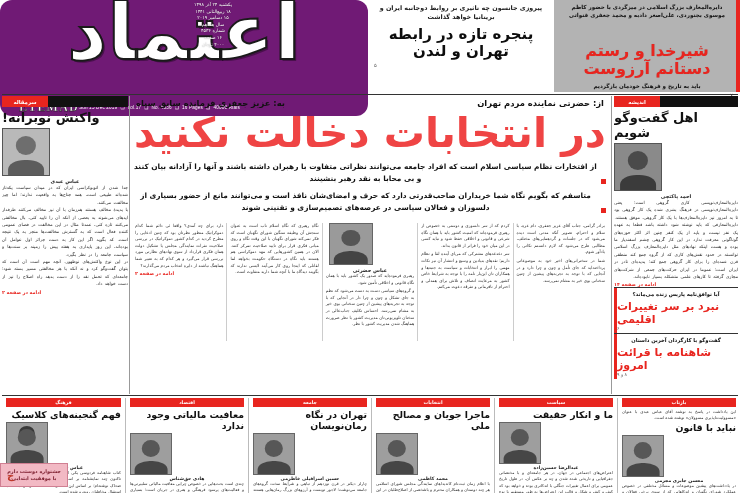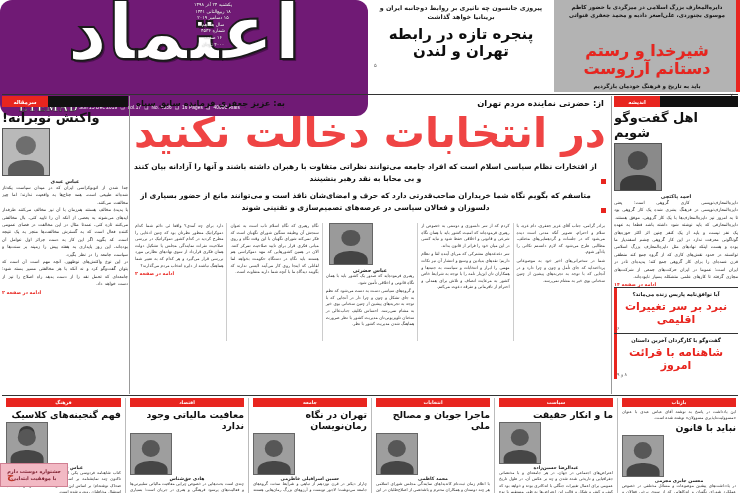--- a/index.html
+++ b/index.html
@@ -108,21 +108,21 @@
   .inline-portrait::before{content:"";position:absolute;left:50%;top:14%;width:46%;height:42%;
     transform:translateX(-50%);border-radius:50%;background:#555;}
   .inline-portrait::after{content:"";position:absolute;left:50%;bottom:-16%;width:82%;height:48%;
     transform:translateX(-50%);border-radius:46% 46% 0 0;background:#444;}
 
   
   .col-right{position:absolute;left:614px;top:96px;width:124px;height:300px;direction:rtl;overflow:hidden;}
   .mini-box{border-top:1px solid #333;padding:3px 3px 2px;position:relative;}
   .mini-red{position:absolute;left:0;top:0;bottom:0;width:3px;background:#e8251f;}
   .mini-kick{font-size:5.2px;line-height:7.6px;font-weight:bold;color:#111;text-align:center;}
-  .mini-head{font-size:11px;line-height:13px;font-weight:bold;color:#e8251f;text-align:center;margin-top:1px;letter-spacing:-.3px;}
+  .mini-head{font-size:11px;line-height:13px;font-weight:bold;color:#e8251f;text-align:left;margin-top:1px;letter-spacing:-.3px;}
   .mini-pg{font-size:4.6px;color:#666;text-align:left;}
 
   
   .bottom{position:absolute;left:0;top:398px;width:740px;height:95px;display:flex;direction:rtl;}
   .bcell{width:123px;padding:0 4px;box-sizing:border-box;border-left:1px solid #bbb;overflow:hidden;position:relative;}
   .bcell:last-child{border-left:none;}
   .btag{height:9px;display:flex;margin-bottom:2px;}
   .btag .k{flex:1;background:#e8251f;color:#fff;font-size:4.8px;font-weight:bold;
     display:flex;align-items:center;justify-content:center;}
   .bhead{font-size:9.4px;line-height:11px;font-weight:bold;text-align:right;letter-spacing:-.4px;margin-bottom:2px;}

